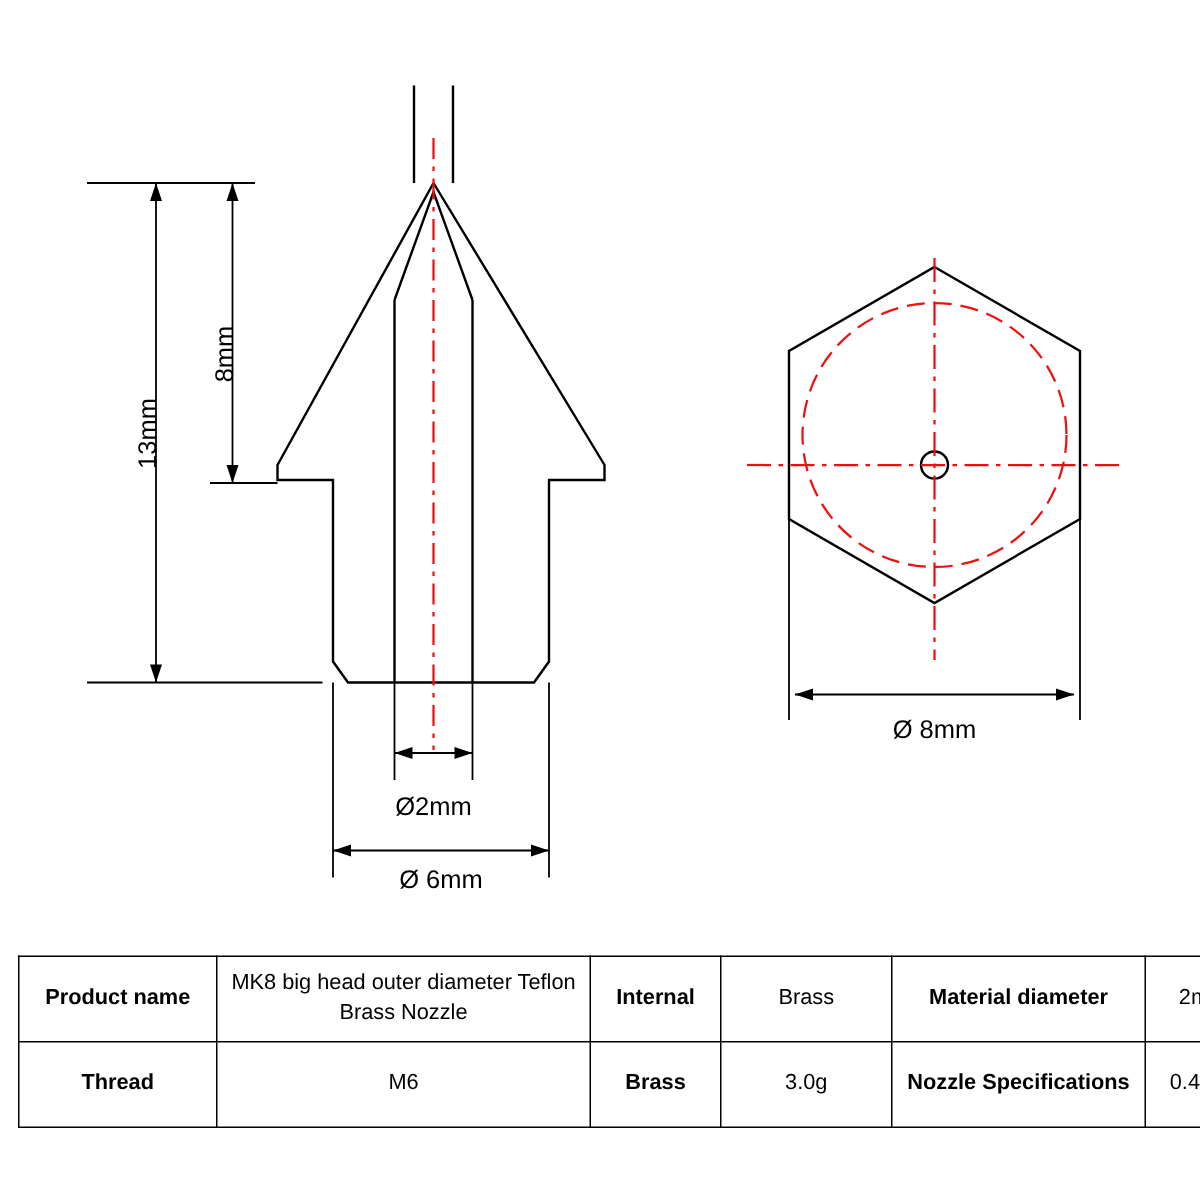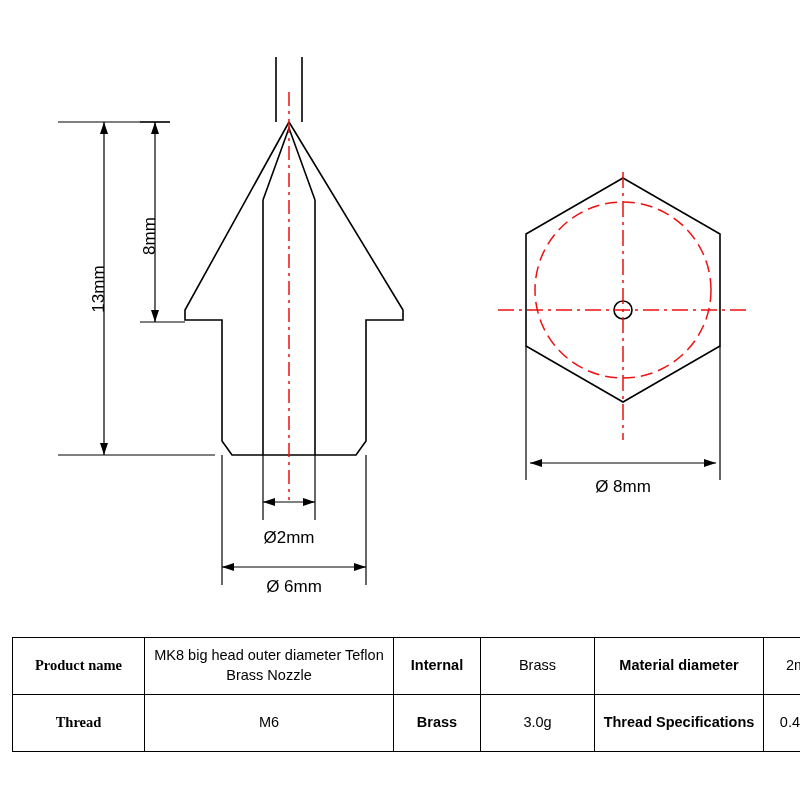--- a/index.html
+++ b/index.html
@@ -41,21 +41,21 @@
     height: 52px;
     text-align: center;
     vertical-align: middle;
     font-size: 14.5px;
     padding: 2px 4px;
     line-height: 1.35;
   }
   #spec-table td.bold {
     font-weight: bold;
   }
-  .col-a { width: 123px; font-family: Liberation Serif, serif; }
+  .col-a { width: 123px; }
   .col-b { width: 240px; margin-left: 13px; }
   .col-c { width: 78px; }
   .col-d { width: 105px; }
   .col-e { width: 160px; }
   .col-f { width: 68px; }
 </style>
 </head>
 <body>
 
 <svg id="canvas" viewBox="0 0 800 800">
@@ -158,17 +158,17 @@
       <td class="col-c bold">Internal</td>
       <td class="col-d">Brass</td>
       <td class="col-e bold">Material diameter</td>
       <td class="col-f">2mm</td>
     </tr>
     <tr>
       <td class="col-a bold">Thread</td>
       <td class="col-b">M6</td>
       <td class="col-c bold">Brass</td>
       <td class="col-d">3.0g</td>
-      <td class="col-e bold">Thread Specifications</td>
+      <td class="col-e bold">Nozzle Specifications</td>
       <td class="col-f">0.4mm</td>
     </tr>
   </tbody>
 </table>
 
 </body></html>

